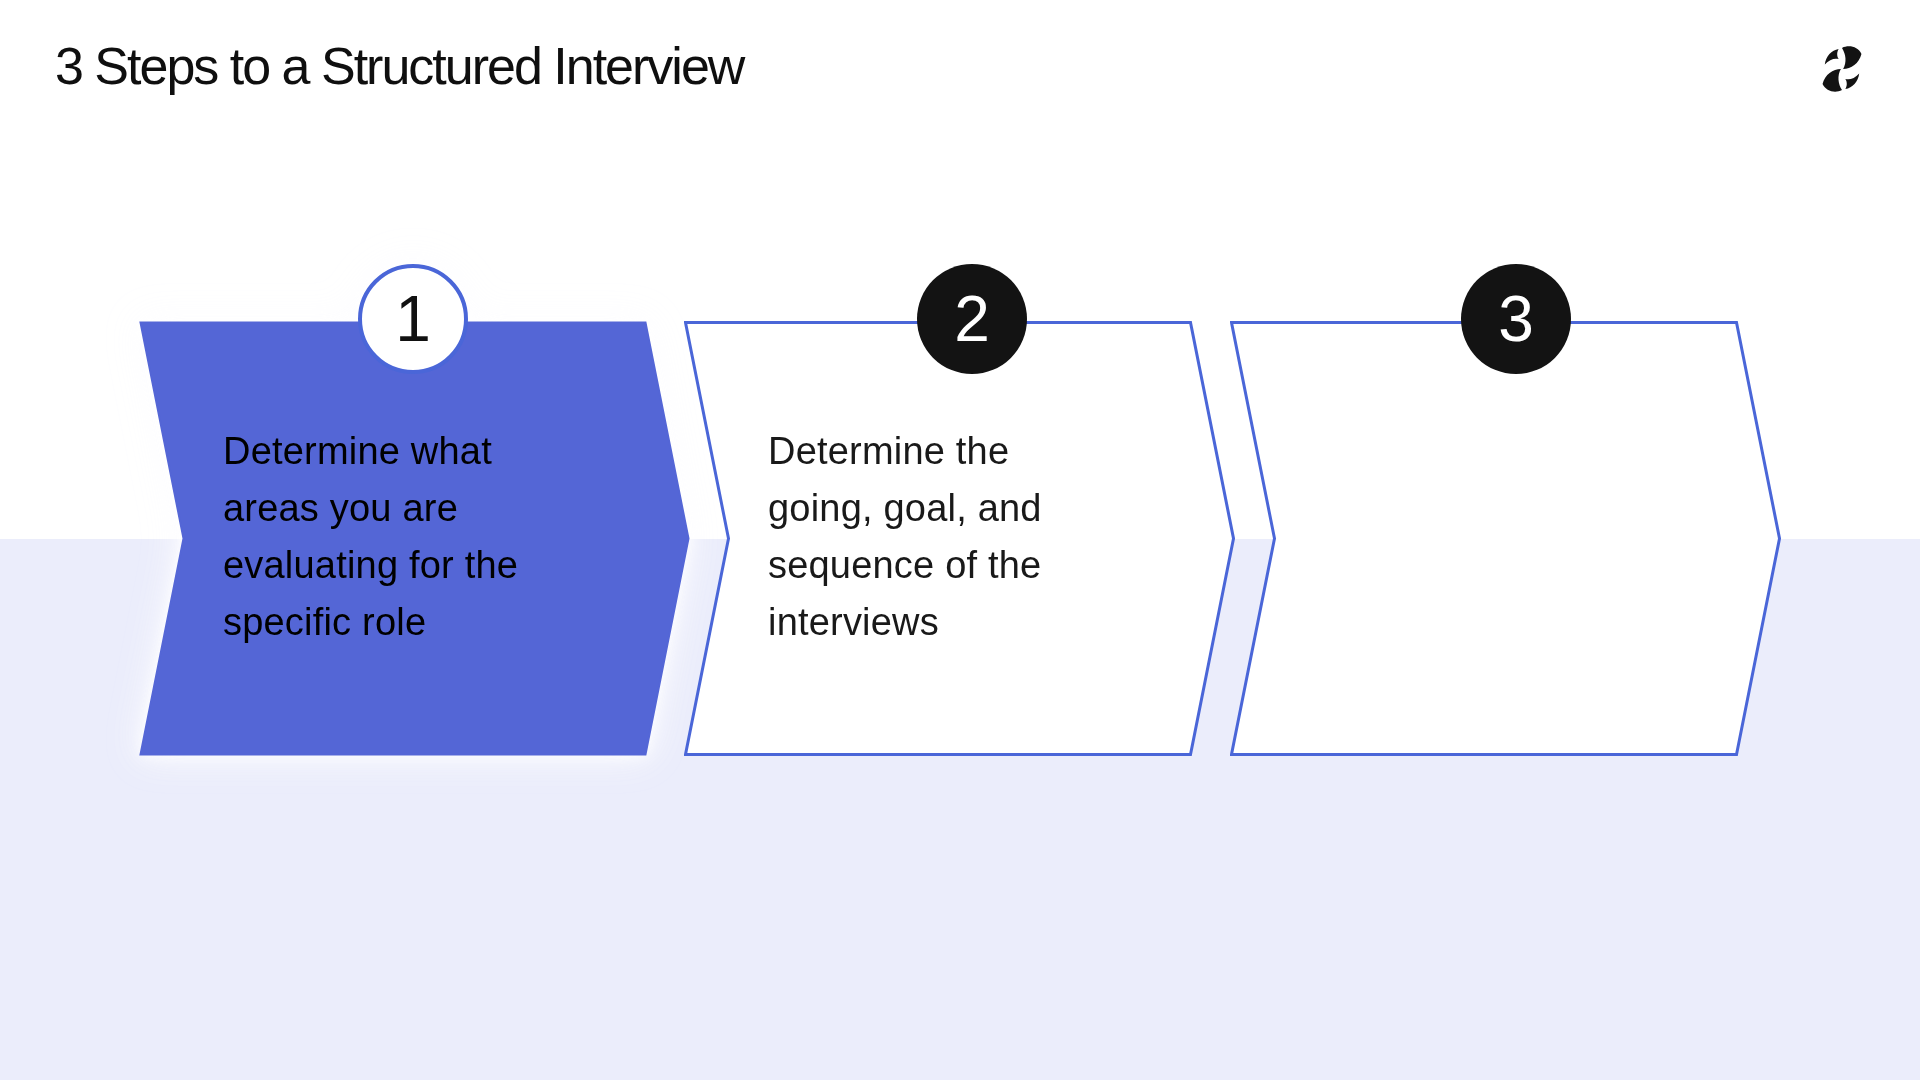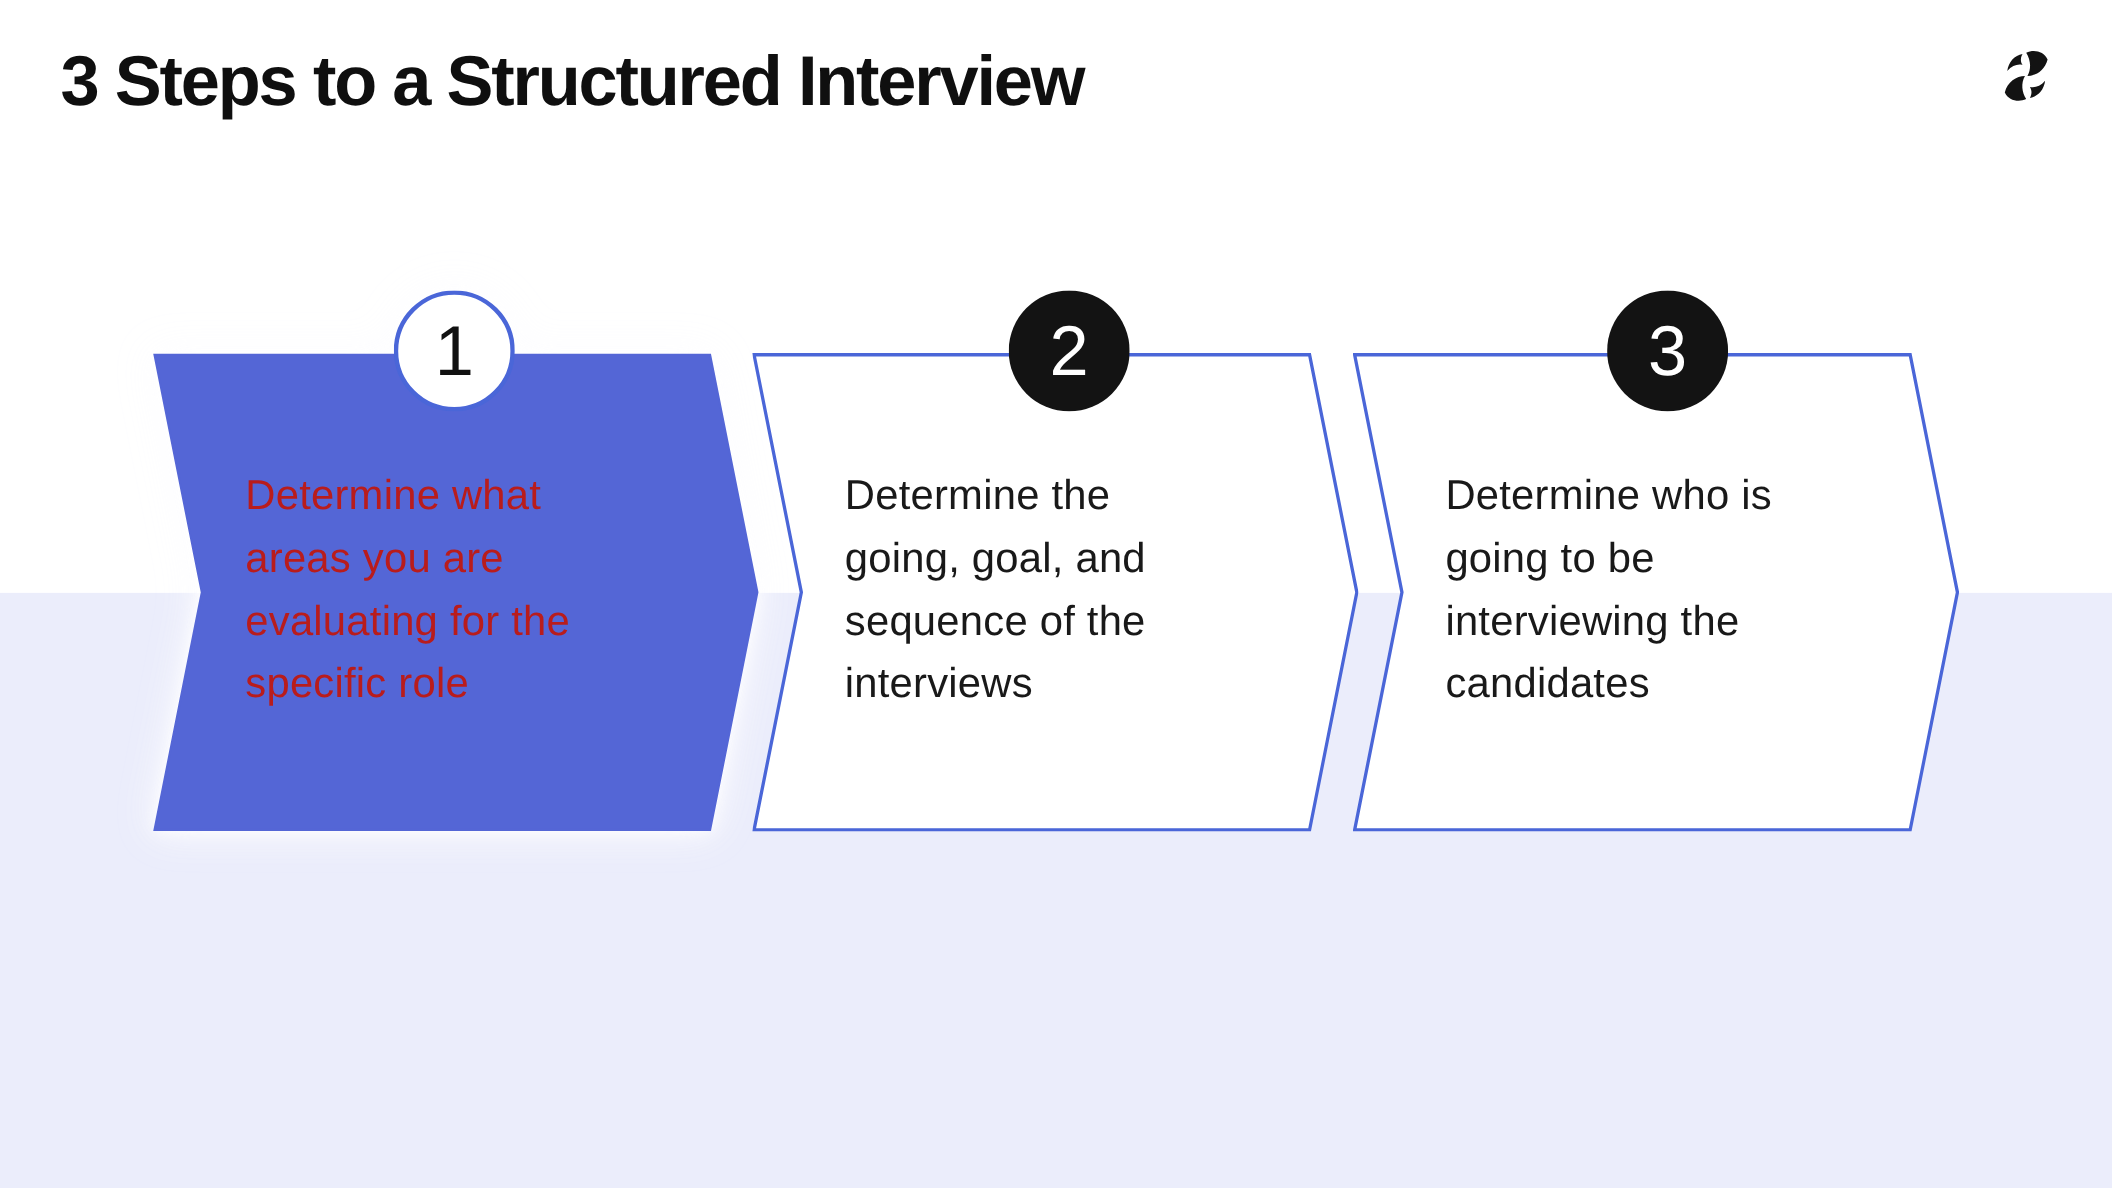--- a/index.html
+++ b/index.html
@@ -17,22 +17,22 @@
   }
   .bg-lower {
     position:absolute;
     left:0; top:539px;
     width:1920px; height:541px;
     background:#EBEDFB;
   }
   .title {
     position:absolute;
     left:55px; top:36px;
-    font-size:64px;
-    font-weight:700;
+    font-size:52px;
+    font-weight:400;
     letter-spacing:-2px;
     color:#0f0f0f;
     white-space:nowrap;
     text-align:center;
   }
   .logo {
     position:absolute;
     left:1813px; top:44px;
     width:58px; height:50px;
   }
@@ -54,21 +54,21 @@
   .step-text {
     position:absolute;
     left:84px; top:102px;
     width:430px;
     font-size:38px;
     line-height:57px;
     letter-spacing:0.2px;
     white-space:pre-line;
     color:#191919;
   }
-  .step1 .step-text { color:#b91c1c; }
+  .step1 .step-text { color:#000000; }
 
   .circle {
     position:absolute;
     top:-57px;
     width:110px; height:110px;
     border-radius:50%;
     display:flex; align-items:center; justify-content:center;
     font-size:64px;
     color:#ffffff;
     background:#131313;
@@ -127,19 +127,15 @@
 interviews</div>
   </div>
 
   <div class="step step3">
     <svg class="shape" viewBox="0 0 551 435" xmlns="http://www.w3.org/2000/svg">
       <path d="M1.5,1.5 L506.5,1.5 L549.5,217.5 L506.5,433.5 L1.5,433.5 L44.5,217.5 Z" fill="#ffffff" stroke-width="3" style="stroke: rgb(74, 102, 216);"></path>
     </svg>
     <div class="circle" style="background: rgb(19, 19, 19);">
       <span>3</span>
     </div>
-    <div class="step-text">Determine who is
-going to be
-interviewing the
-candidates</div>
   </div>
 
 </div>
 
 </body></html>

